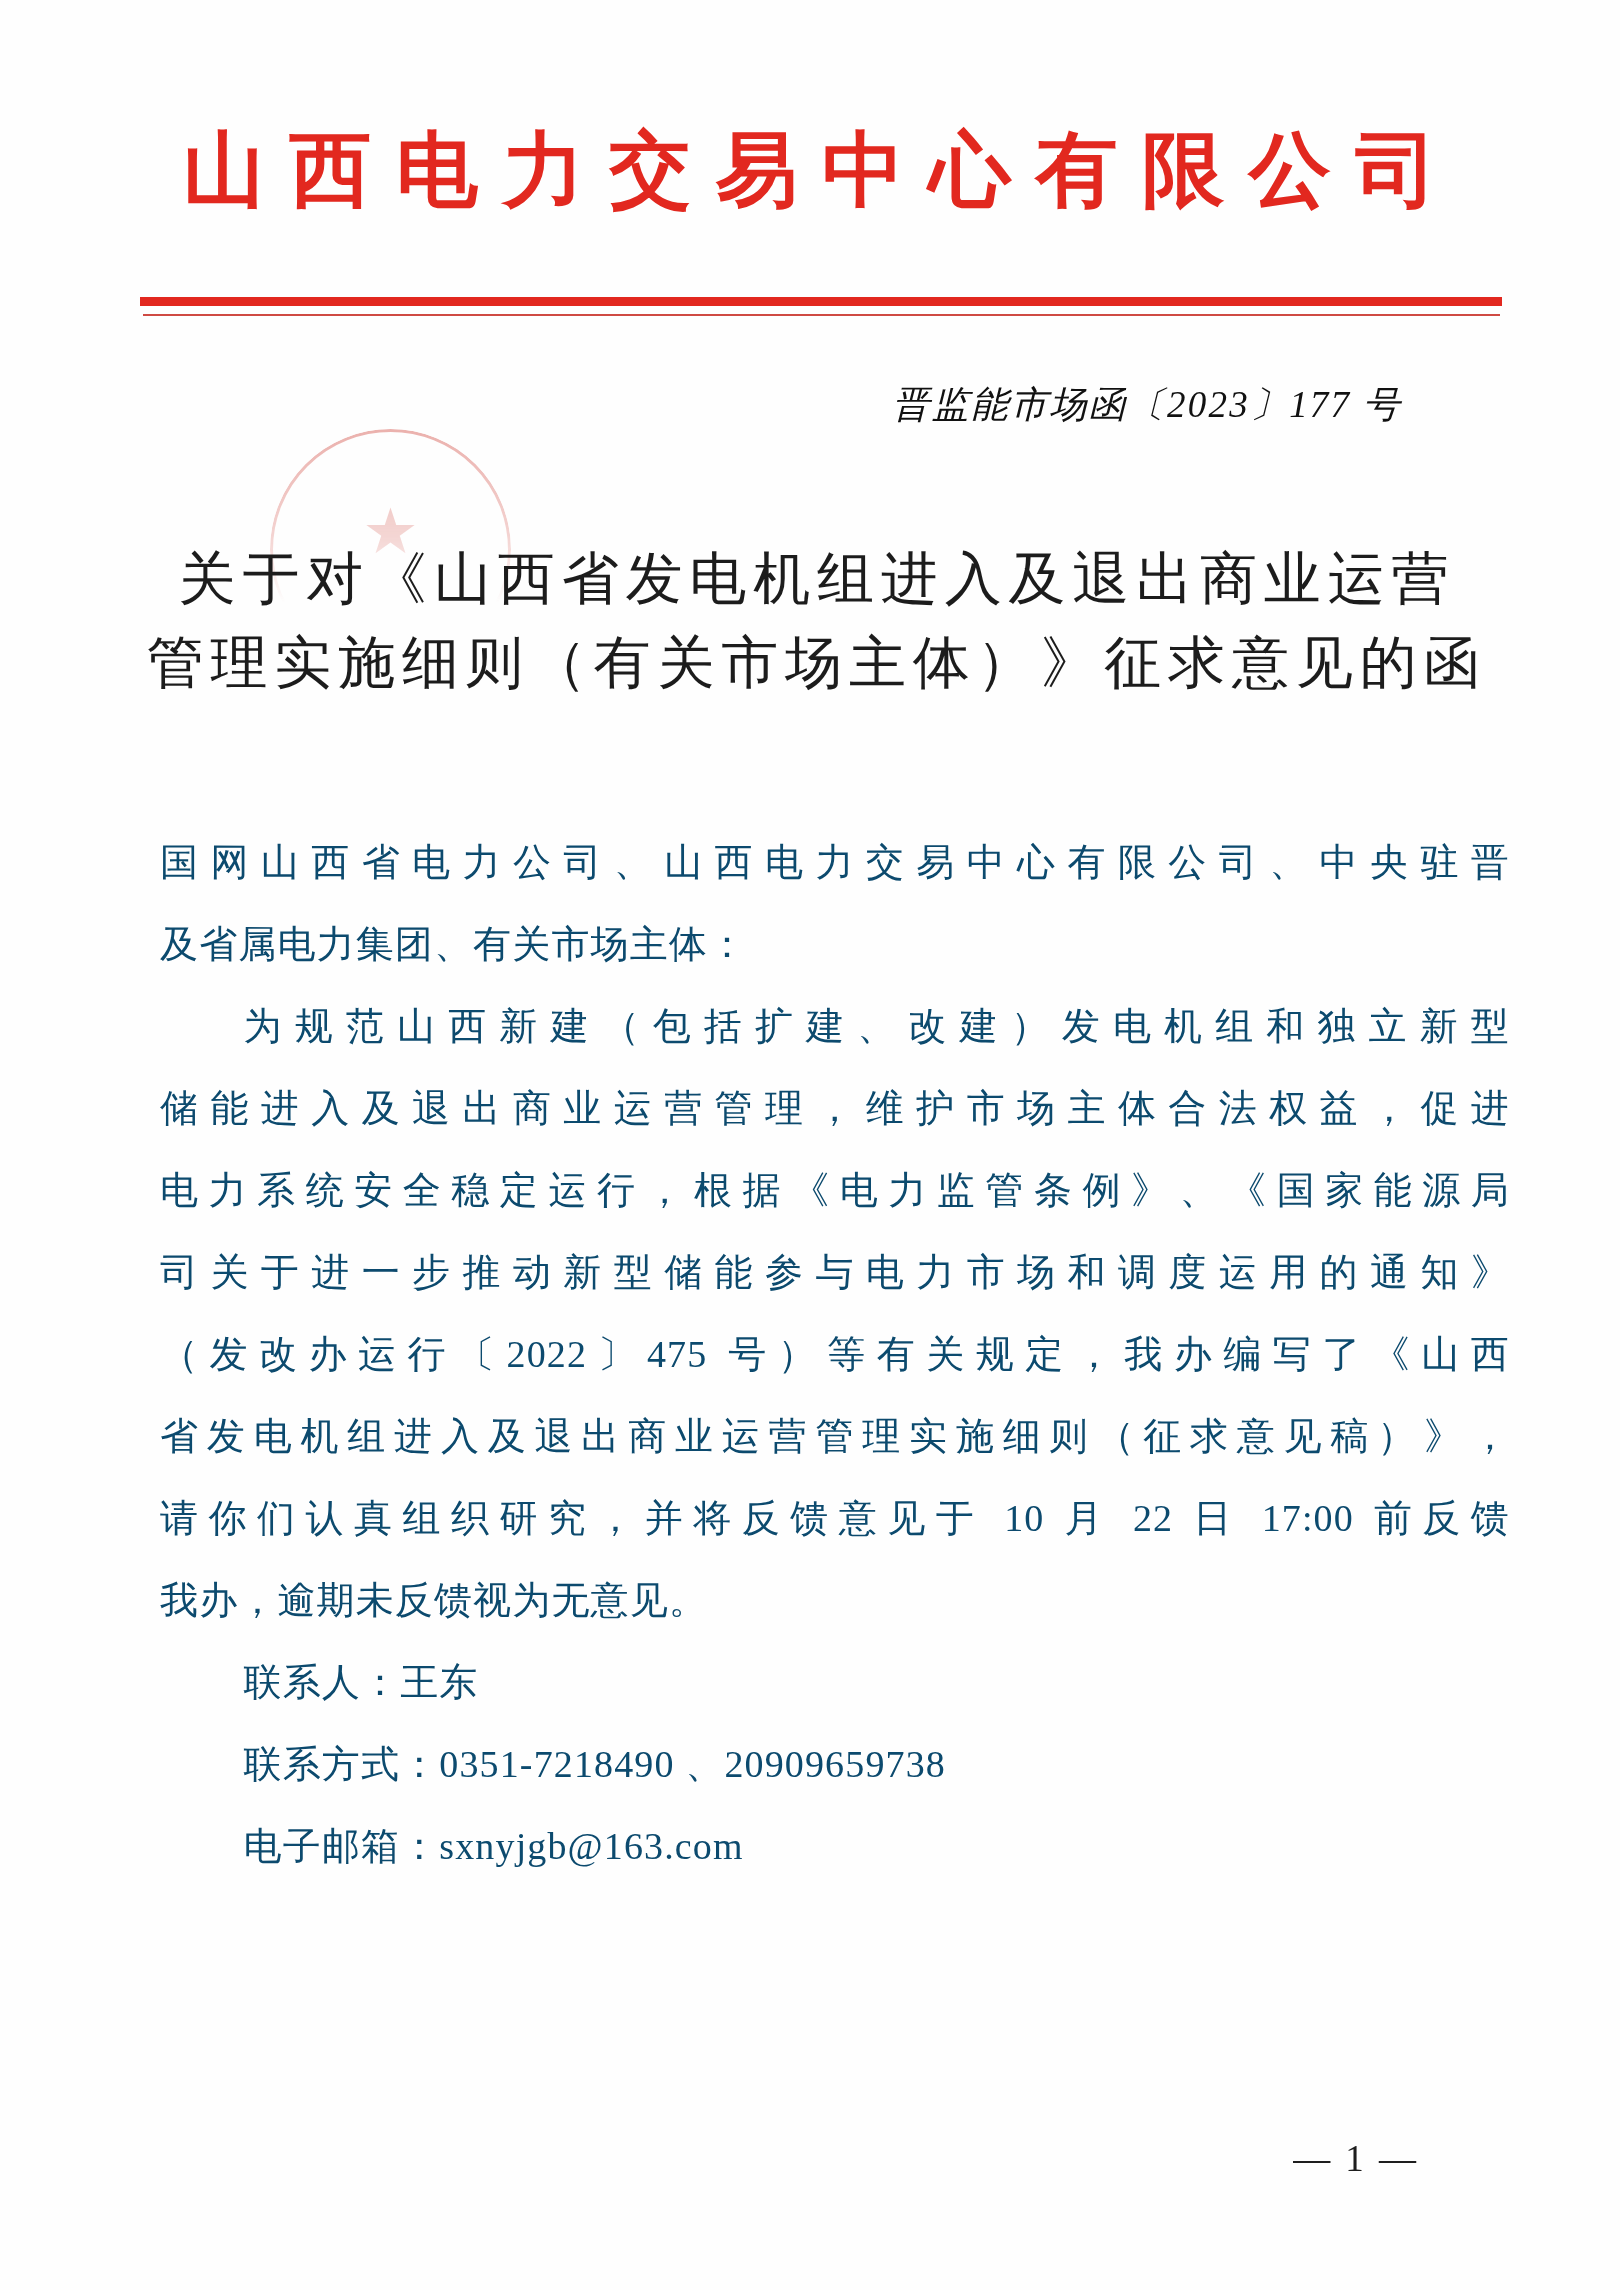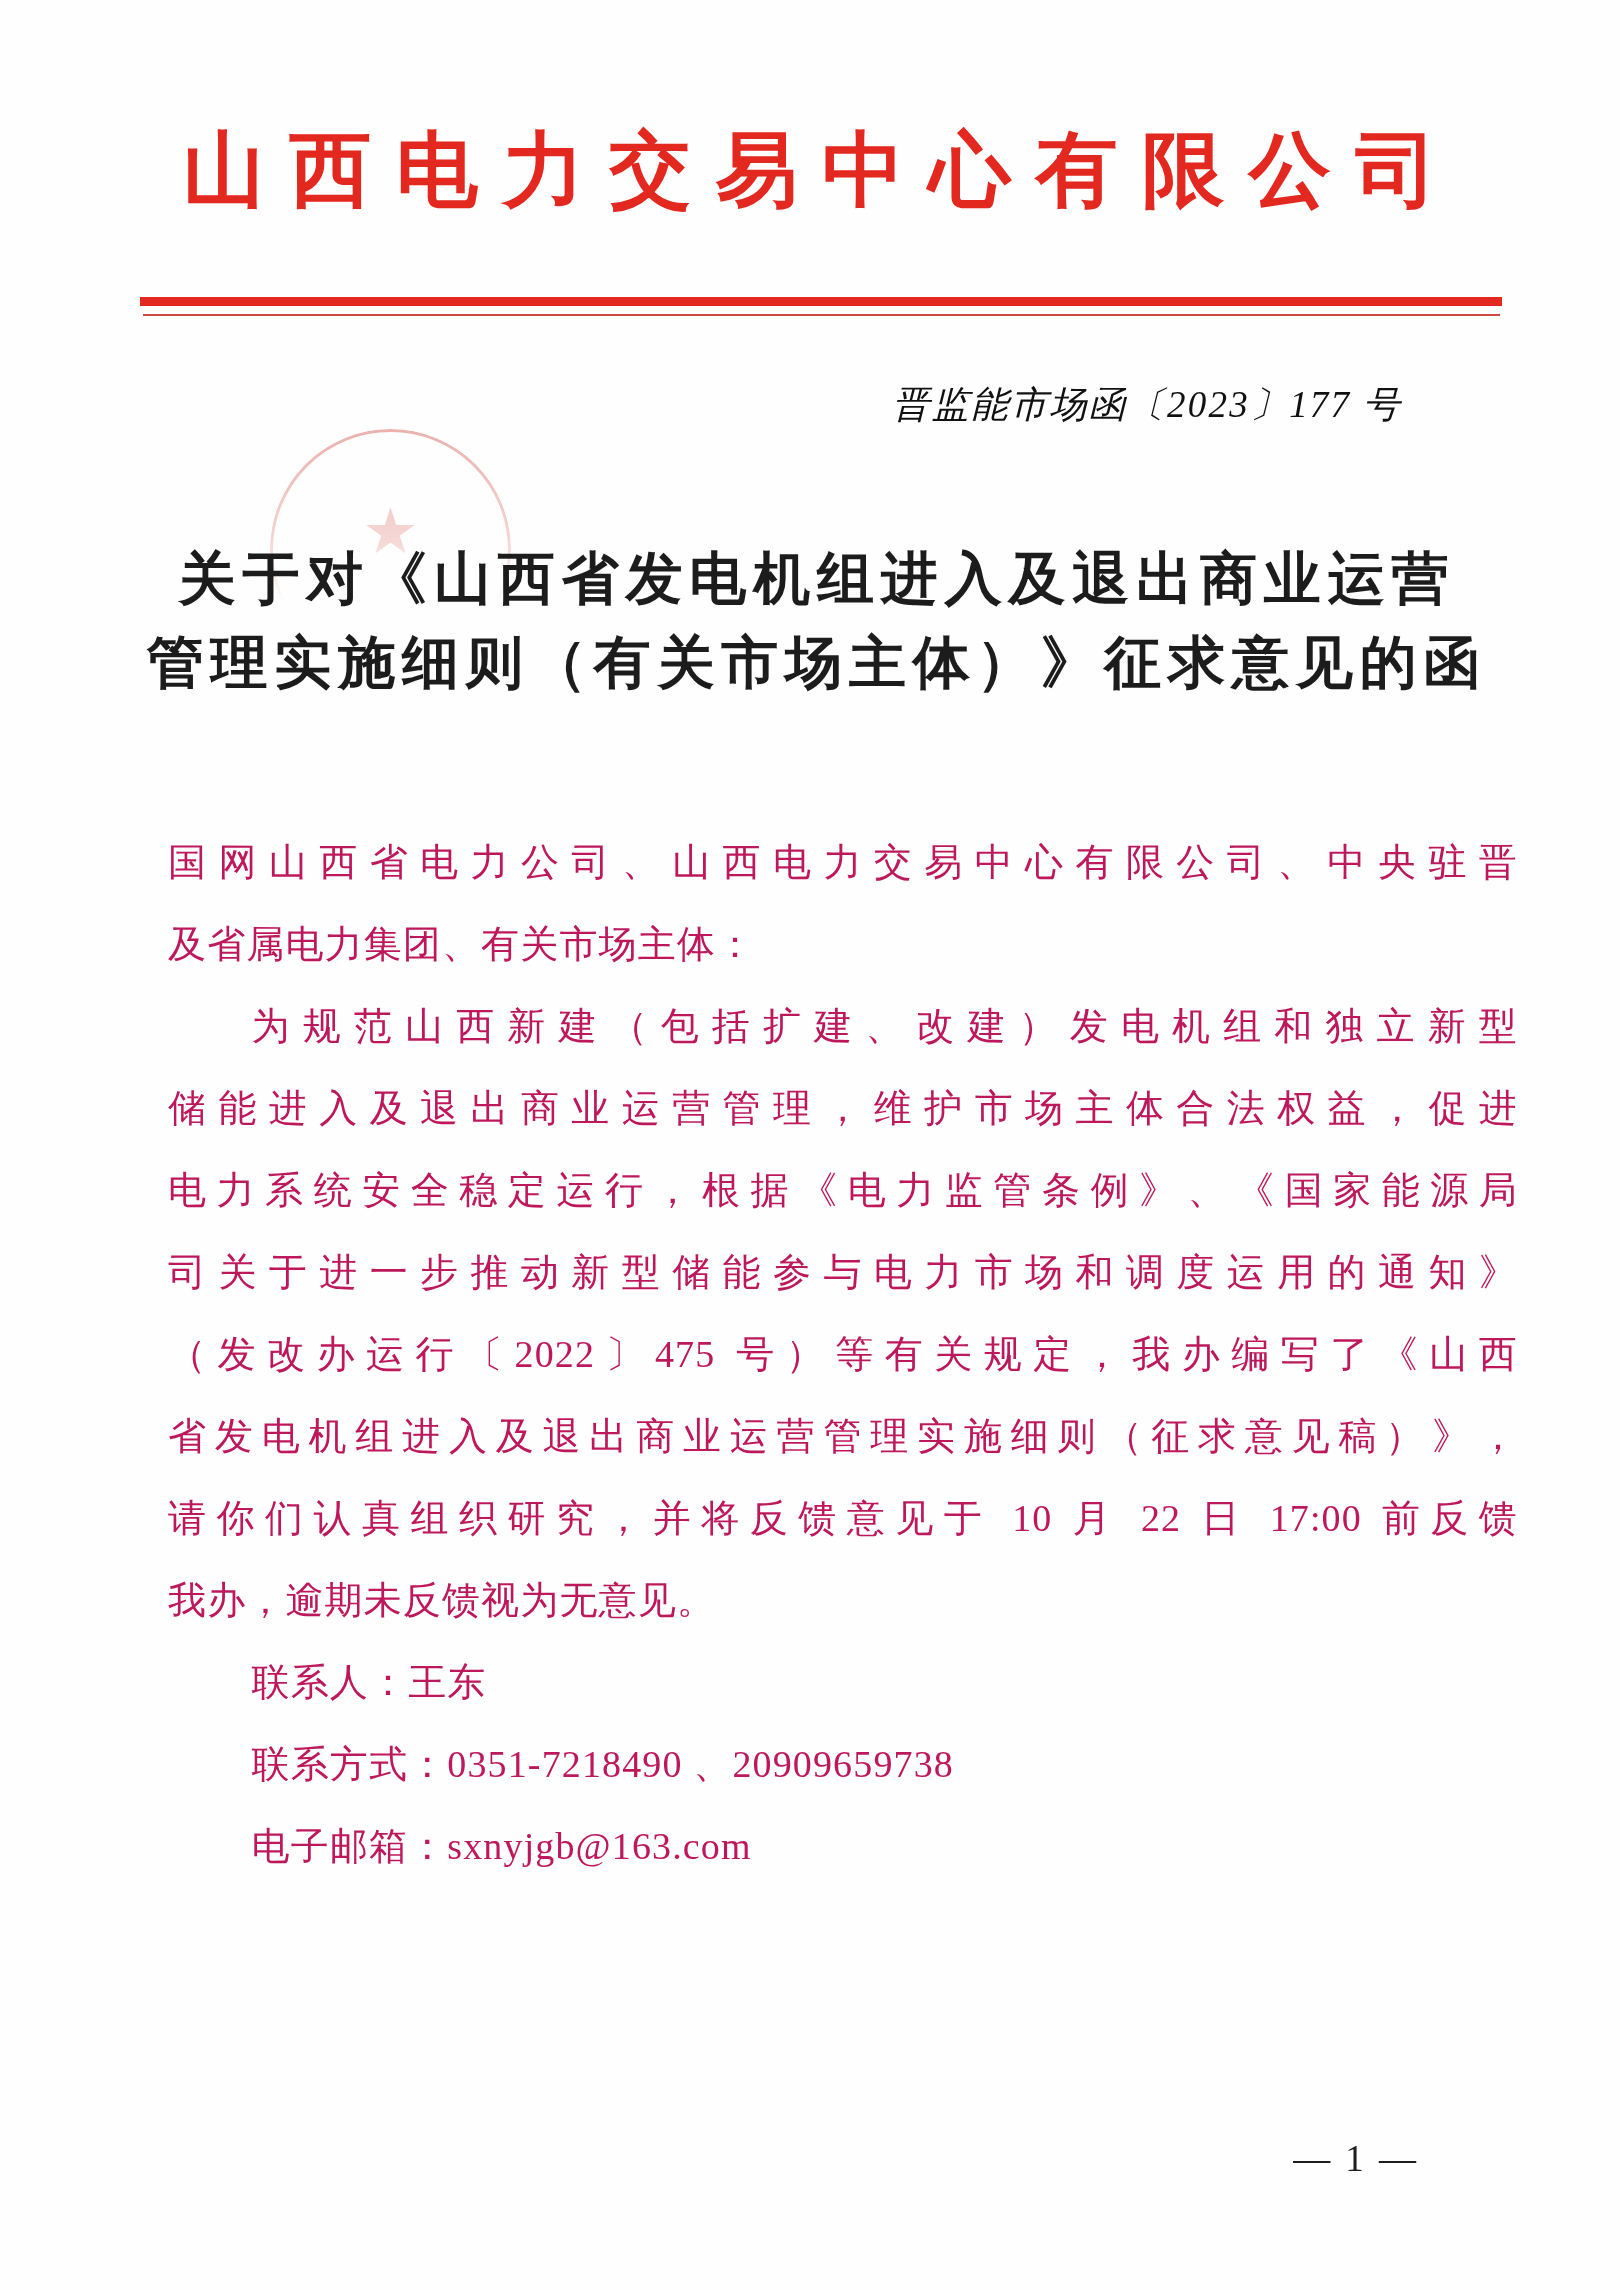--- a/index.html
+++ b/index.html
@@ -63,21 +63,21 @@
   }
   
   .title {
     position: absolute;
     top: 537px;
     left: 59px;
     right: 45px;
     margin: 0;
     text-align: center;
     font-size: 57px;
-    font-weight: 700;
+    font-weight: 400;
     color: #1c1c1c;
     line-height: 84px;
     letter-spacing: 0.12em;
   }
   .title-line { display: block; white-space: nowrap; }
   
   .stamp {
     position: absolute;
     left: 270px;
     top: 429px;
@@ -95,26 +95,26 @@
     top: 42%;
     transform: translate(-50%, -50%);
     font-size: 63px;
     color: rgba(207, 62, 52, 0.38);
     font-family: "DejaVu Sans", sans-serif;
   }
   
   .body-text {
     position: absolute;
     top: 821px;
-    left: 168px;
+    left: 160px;
     width: 1350px;
     font-size: 38px;
     line-height: 82px;
     letter-spacing: 0.03em;
-    color: #be185d;
+    color: #0c4a6e;
   }
   .line {
     height: 82px;
     white-space: nowrap;
     overflow: visible;
   }
   .line.fill {
     white-space: normal;
     text-align: justify;
     text-align-last: justify;

